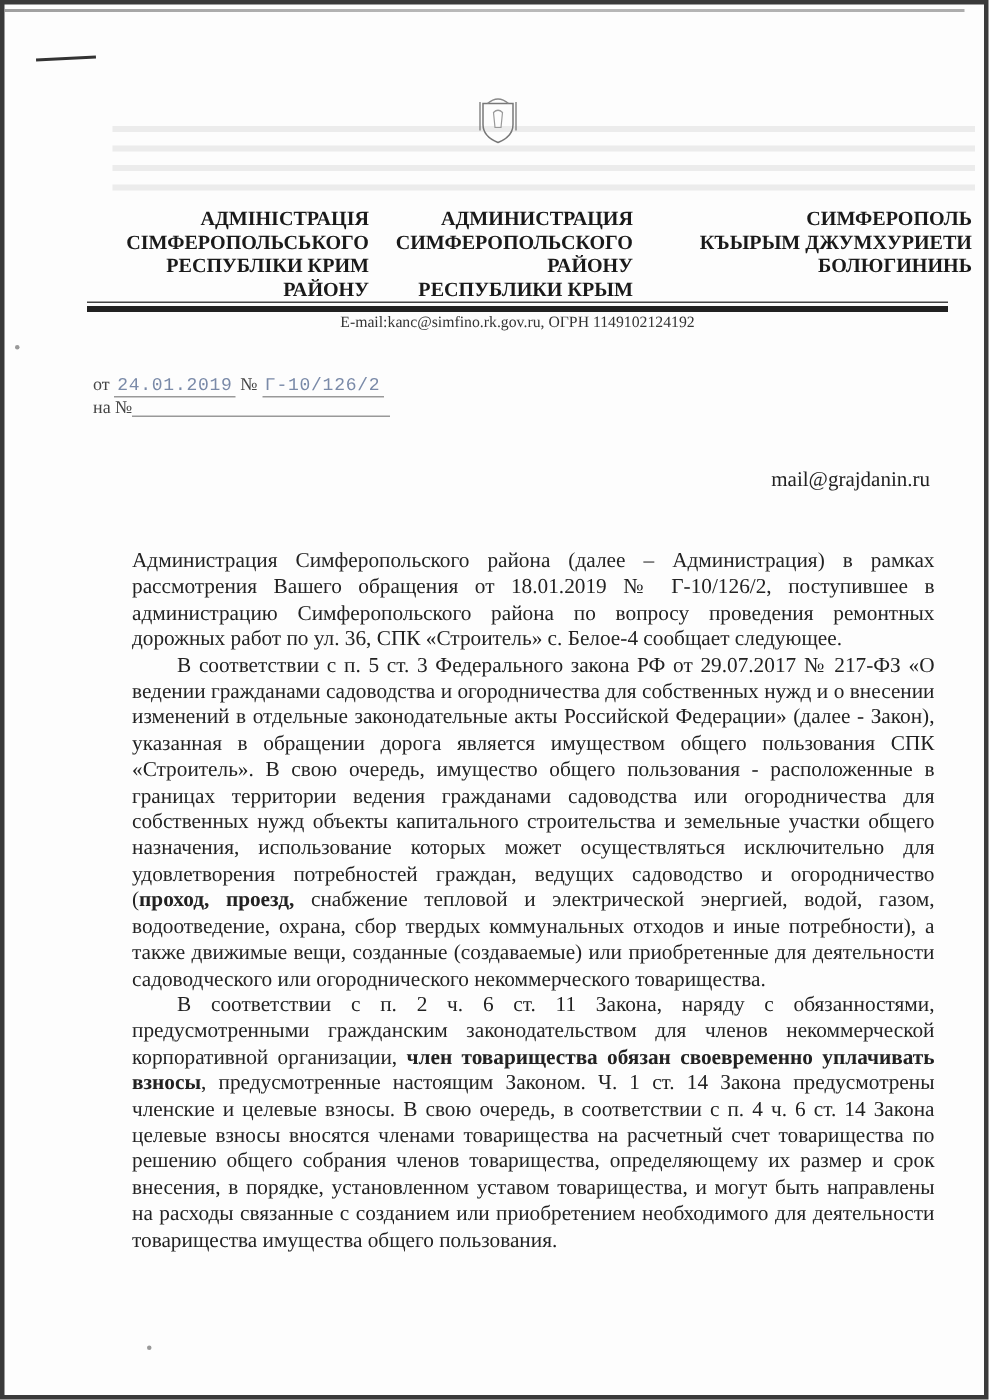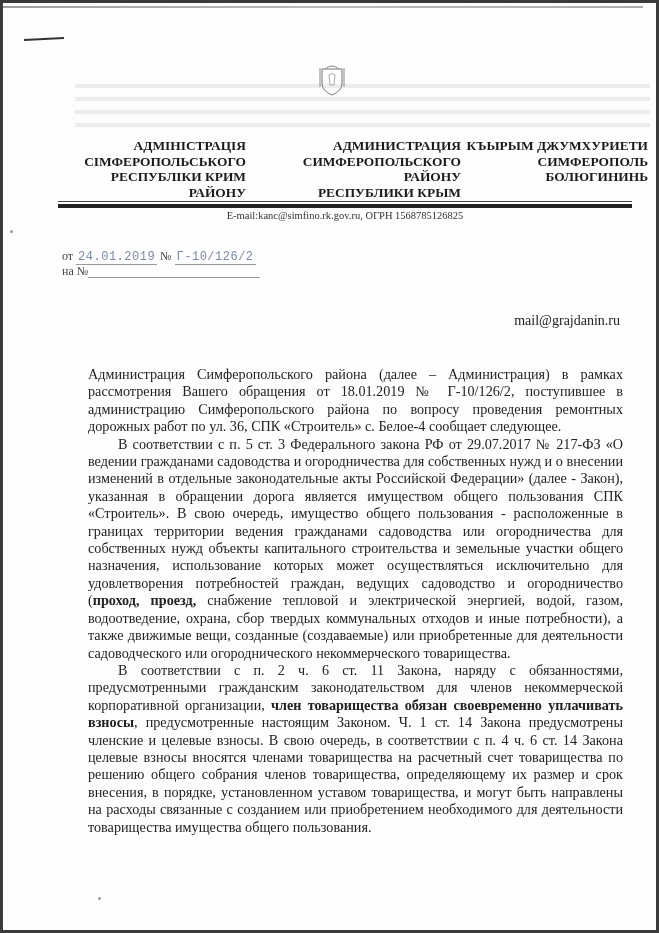--- a/index.html
+++ b/index.html
@@ -5,21 +5,21 @@
     html, body { margin:0; padding:0; }
     body { width:659px; height:933px; background:#3a3a3a; position:relative; overflow:hidden; font-family:"Liberation Serif", serif; }
     .page { position:absolute; left:3px; top:3px; width:653px; height:927px; background:#fdfdfd; }
     .topline { position:absolute; left:3px; top:6px; width:640px; height:2px; background:linear-gradient(90deg,#888 0%,#aaa 50%,#999 100%); opacity:.8; }
     .pen-stroke { position:absolute; left:24px; top:38px; width:40px; height:2px; background:#333; transform:rotate(-3deg); }
     .ghost { position:absolute; left:75px; top:75px; width:575px; height:70px; opacity:.12; }
     .ghost div { height:4px; background:#777; margin:9px 0; }
     .emblem { position:absolute; left:319px; top:63px; width:26px; height:33px; }
     .head-col { position:absolute; top:138px; text-align:right; font-weight:bold; font-size:13.4px; line-height:15.5px; color:#1a1a1a; }
     .col1 { left:56px; width:190px; }
-    .col2 { left:252px; width:170px;margin-left:39px; }
+    .col2 { left:252px; width:170px; }
     .col3 { left:428px; width:220px; }
     .rule-thick { position:absolute; left:58px; top:204px; width:574px; height:4px; background:#222; }
     .rule-thin { position:absolute; left:58px; top:201px; width:574px; height:1px; background:#444; }
     .address { position:absolute; left:58px; top:210px; width:574px; text-align:center; font-size:10.5px; line-height:12.5px; color:#333; }
     .ref { position:absolute; left:62px; top:249px; font-size:12px; color:#444; line-height:14px; }
     .hand { font-family:Liberation Mono, monospace; color:#7a8aa8; font-size:12px; border-bottom:1px solid #999; padding:0 2px; letter-spacing:0.5px; }
     .blank { display:inline-block; width:172px; border-bottom:1px solid #999; height:11px; vertical-align:bottom; }
     .recipient { position:absolute; right:39px; top:313px; font-size:14px; color:#222; }
     .body { position:absolute; left:88px; top:366px; width:535px; font-size:14.2px; line-height:17.4px; color:#222; text-align:justify; }
     .body p { margin:0; }
@@ -54,30 +54,30 @@
   <div>РЕСПУБЛІКИ КРИМ</div>
   <div>РАЙОНУ</div>
 </div>
 <div class="head-col col2">
   <div>АДМИНИСТРАЦИЯ</div>
   <div>СИМФЕРОПОЛЬСКОГО</div>
   <div>РАЙОНУ</div>
   <div>РЕСПУБЛИКИ КРЫМ</div>
 </div>
 <div class="head-col col3">
+  <div>СИМФЕРОПОЛЬ</div>
   <div>КЪЫРЫМ ДЖУМХУРИЕТИ</div>
-  <div>СИМФЕРОПОЛЬ</div>
   <div>БОЛЮГИНИНЬ</div>
 </div>
 
 <div class="rule-thin"></div>
 <div class="rule-thick"></div>
 
 <div class="address">
-  <div>E-mail:kanc@simfino.rk.gov.ru, ОГРН 1568785126825</div>
+  <div>E-mail:kanc@simfino.rk.gov.ru, ОГРН 1149102124192</div>
 </div>
 
 <div class="ref">
   <div>
     <span>от</span>
     <span class="hand">24.01.2019</span>
     <span>№</span>
     <span class="hand">Г-10/126/2</span>
   </div>
   <div>

